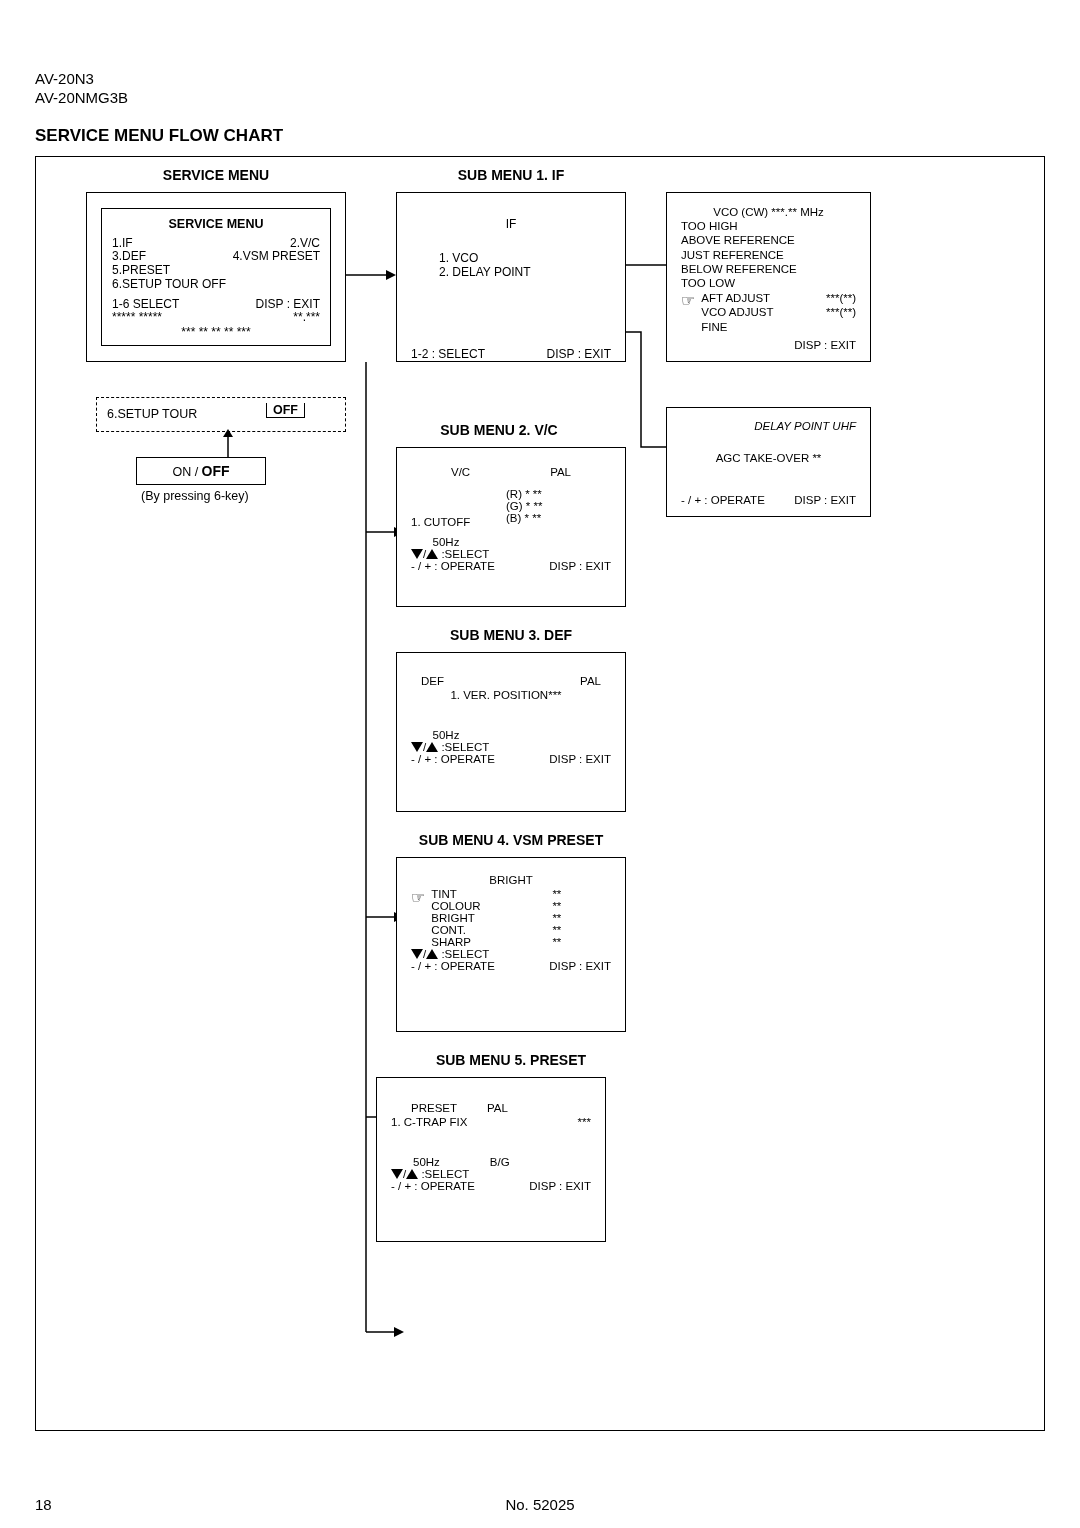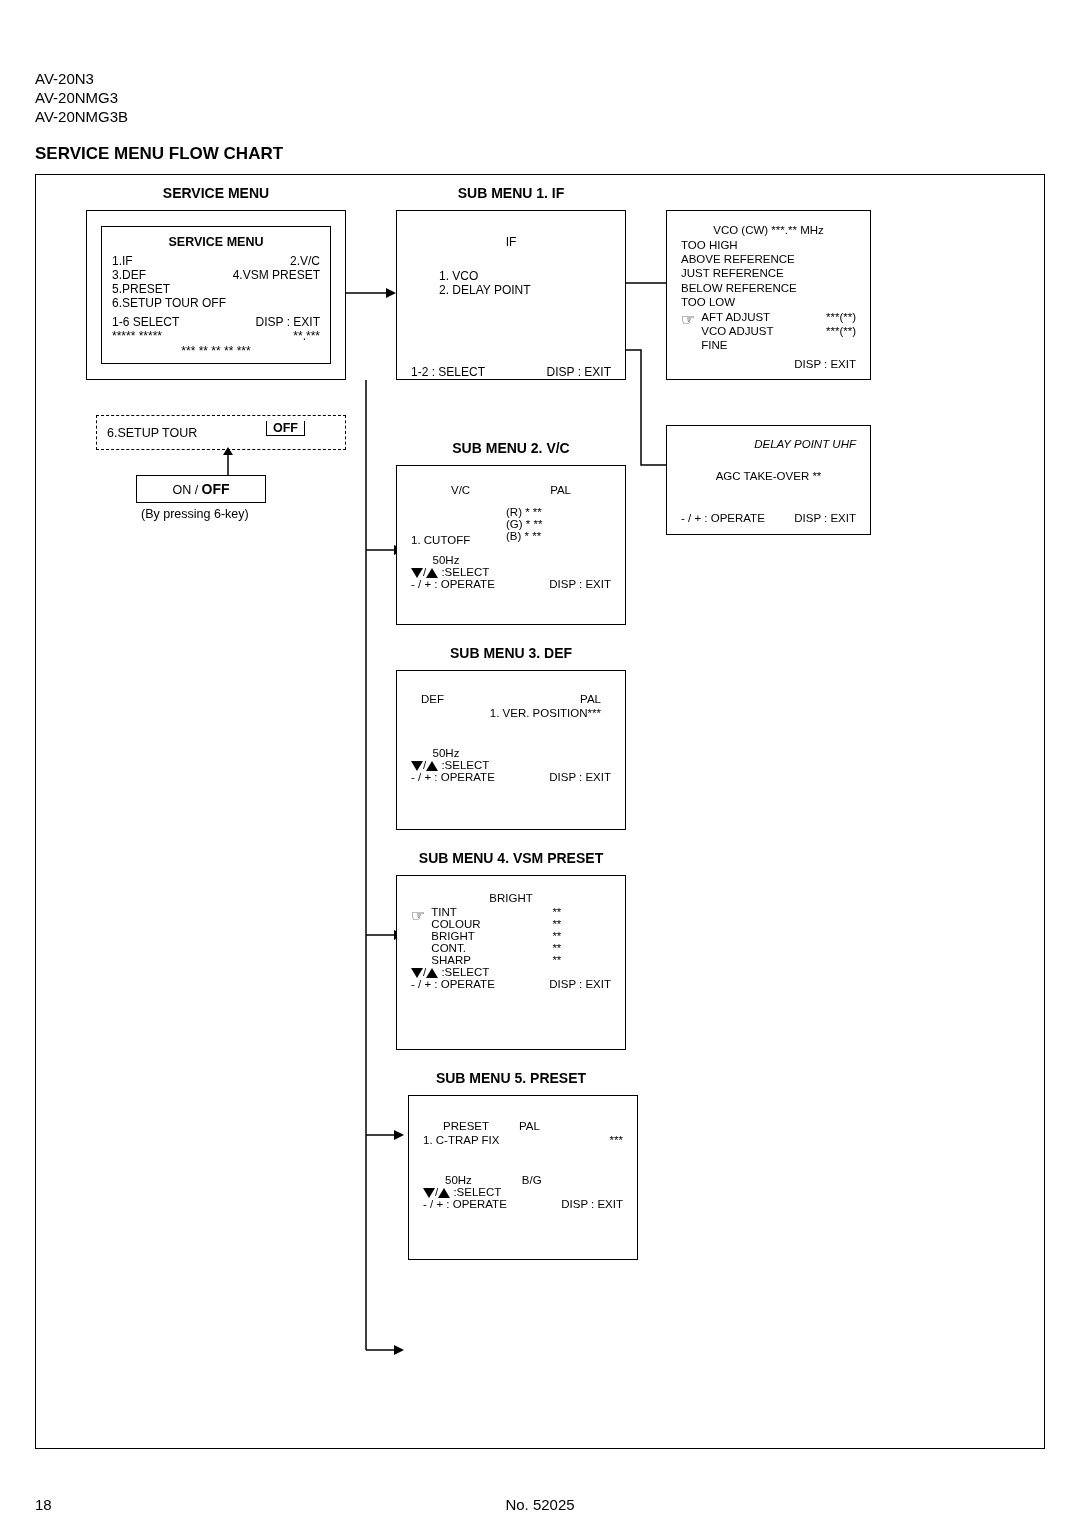--- a/index.html
+++ b/index.html
@@ -82,21 +82,20 @@
 
   svg.arrow { position:absolute; overflow:visible; }
   .sub-content { position: relative; height: 100%; }
 </style>
 </head>
 <body>
 <div class="page">
 
 <div class="models">
   <div>AV-20N3</div>
-  <div>AV-20NMG3</div>
   <div>AV-20NMG3B</div>
 </div>
 
 <div class="title">SERVICE MENU FLOW CHART</div>
 
 <div class="chart-frame">
 
   <div class="box-title" style="left:50px; top:10px; width:260px;">SERVICE MENU</div>
 
   <div class="box svc-outer">
@@ -216,21 +215,21 @@
     <line x1="20" y1="555" x2="48" y2="555" stroke="#000" stroke-width="1.5"></line>
         <polygon points="58,555 48,550 48,560" fill="#000"></polygon>
 
     <line x1="20" y1="755" x2="48" y2="755" stroke="#000" stroke-width="1.5"></line>
         <polygon points="58,755 48,750 48,760" fill="#000"></polygon>
 
     <line x1="20" y1="970" x2="48" y2="970" stroke="#000" stroke-width="1.5"></line>
         <polygon points="58,970 48,965 48,975" fill="#000"></polygon>
   </svg>
 
-  <div class="box-title" style="left:360px; top:265px; width:230px;">SUB MENU 2. V/C</div>
+  <div class="box-title" style="left:348px; top:265px; width:230px;">SUB MENU 2. V/C</div>
   <div class="box sub-box small" style="left:360px; top:290px; width:230px; height:160px; font-size:11.5px;">
     <div style="display:flex; justify-content:space-around; margin-top:6px;">
           <span>V/C</span>
           <span>PAL</span>
         </div>
     <div style="display:flex; margin-top:10px;">
       <span style="width:95px;margin-top:28px;">1. CUTOFF</span>
       <div>
         <div>(R) * **</div>
         <div>(G) * **</div>
@@ -244,21 +243,21 @@
           <span>DISP : EXIT</span>
         </div>
   </div>
 
   <div class="box-title" style="left:360px; top:470px; width:230px;">SUB MENU 3. DEF</div>
   <div class="box sub-box small" style="left:360px; top:495px; width:230px; height:160px; font-size:11.5px;">
     <div style="display:flex; justify-content:space-between; margin:10px 10px 0 10px;">
           <span>DEF</span>
           <span>PAL</span>
         </div>
-    <div style="display:flex; justify-content:flex-end; margin:2px 10px 0 0;">
+    <div style="display:flex; justify-content:center; margin:2px 10px 0 0;">
           <span>1. VER. POSITION</span>
           <span>***</span>
         </div>
     <div style="margin-top:28px; text-align:center; width:70px;">50Hz</div>
     <div><span class="tri tri-down"></span>/<span class="tri tri-up"></span> <span>:SELECT</span></div>
     <div style="display:flex; justify-content:space-between;">
           <span>- / + : OPERATE</span>
           <span>DISP : EXIT</span>
         </div>
   </div>
@@ -292,21 +291,21 @@
       </div>
     </div>
     <div><span class="tri tri-down"></span>/<span class="tri tri-up"></span> <span>:SELECT</span></div>
     <div style="display:flex; justify-content:space-between;">
           <span>- / + : OPERATE</span>
           <span>DISP : EXIT</span>
         </div>
   </div>
 
   <div class="box-title" style="left:360px; top:895px; width:230px;">SUB MENU 5. PRESET</div>
-  <div class="box sub-box small" style="left:372px; top:920px; width:230px; height:165px; font-size:11.5px;">
+  <div class="box sub-box small" style="left:340px; top:920px; width:230px; height:165px; font-size:11.5px;">
     <div style="display:flex; gap:30px; margin:12px 0 0 20px;">
           <span>PRESET</span>
           <span>PAL</span>
         </div>
     <div style="display:flex; justify-content:space-between; margin-top:2px;">
           <span>1. C-TRAP FIX</span>
           <span>***</span>
         </div>
     <div style="display:flex; gap:50px; margin:28px 0 0 22px;">
           <span>50Hz</span>

